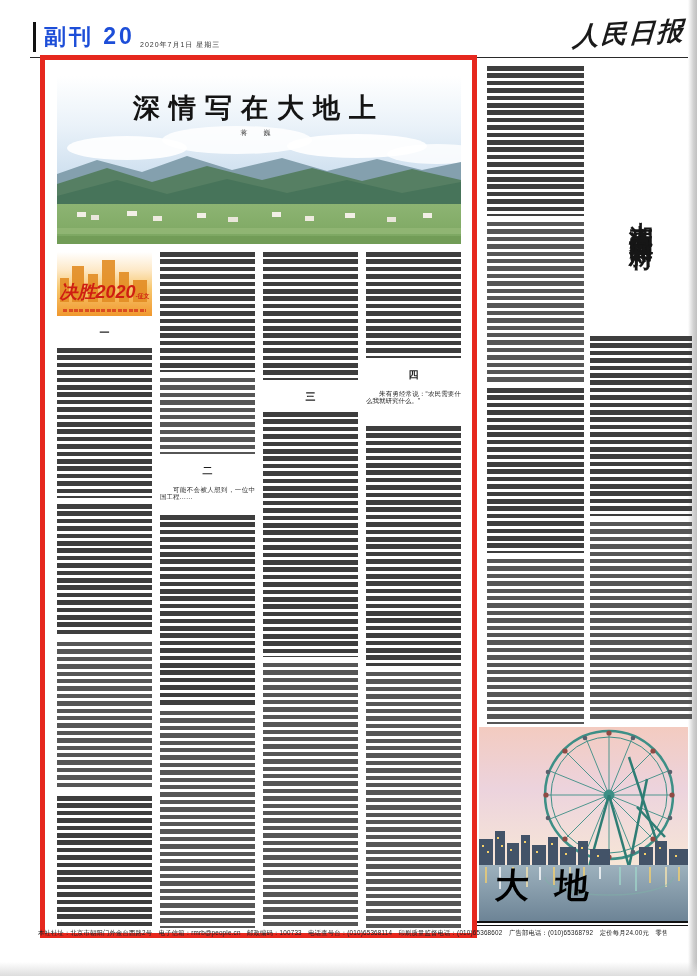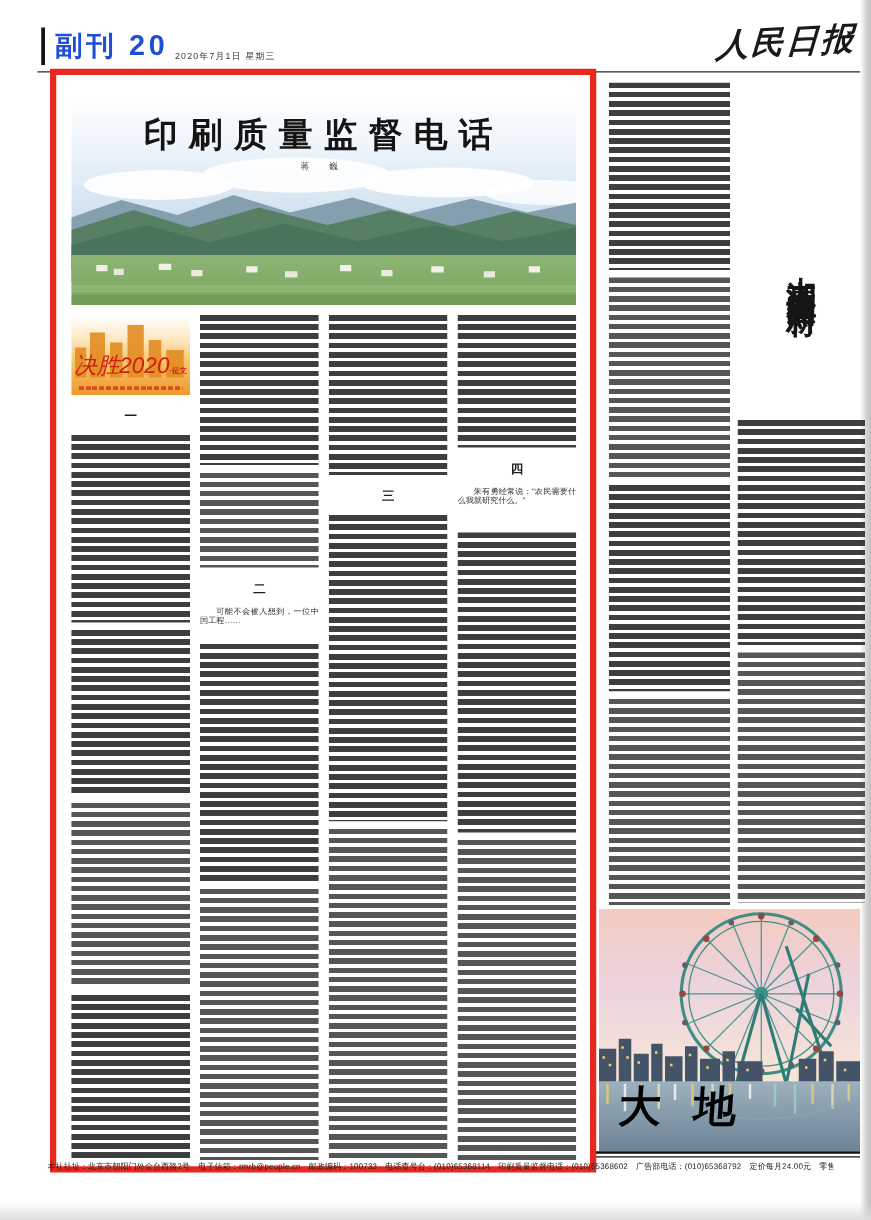--- a/index.html
+++ b/index.html
@@ -45,21 +45,21 @@
     padding:4px 0 2px 0;flex:none;}
   .body-txt{font-size:6.5px;line-height:7.4px;color:#2c2c2c;text-align:justify;
     text-indent:13px;flex:none;overflow:hidden;}
 
   
   .badge{position:relative;height:64px;flex:none;overflow:hidden;
     background:linear-gradient(to top,#f0982e,#f7c66c 42%,#fde9c8 72%,#ffffff);}
   .bld{position:absolute;background:#e28c22;opacity:.9;}
   .badge-row{position:absolute;left:0;bottom:12px;width:100%;text-align:center;
     color:#cf1e12;white-space:nowrap;z-index:2;}
-  .badge-title{font-size:18px;font-weight:400;font-style:italic;letter-spacing:0;}
+  .badge-title{font-size:18px;font-weight:700;font-style:italic;letter-spacing:0;}
   .badge-tag{font-size:6px;font-weight:bold;}
   .badge-org{position:absolute;left:6px;bottom:4px;width:83px;height:3px;z-index:2;
     background:repeating-linear-gradient(to right,rgba(207,30,18,.65) 0 4px,rgba(0,0,0,0) 4px 5.5px);}
 
   
   .side-title{writing-mode:vertical-rl;text-orientation:upright;font-size:24px;
     font-weight:bold;color:#161616;letter-spacing:3px;height:246px;margin:0 auto;
     font-family:"DejaVu Serif",serif;}
 
   
@@ -119,21 +119,21 @@
       <rect x="171" y="141" width="10" height="5" fill="#e9e6da"></rect>
     <rect x="215" y="136" width="9" height="5" fill="#f2efe6"></rect>
       <rect x="248" y="140" width="9" height="5" fill="#eeeadf"></rect>
     <rect x="288" y="137" width="10" height="5" fill="#f2efe6"></rect>
       <rect x="330" y="141" width="9" height="5" fill="#e9e6da"></rect>
     <rect x="366" y="137" width="9" height="5" fill="#f2efe6"></rect>
     <rect x="0" y="152" width="404" height="6" fill="#93b877" opacity="0.8"></rect>
     <rect x="0" y="160" width="404" height="8" fill="#6f9a55" opacity="0.8"></rect>
   </svg>
 </div>
-<div class="abs headline">印刷质量监督电话</div>
+<div class="abs headline">深情写在大地上</div>
 <div class="abs byline">蒋 巍</div>
 
 <div class="col" style="left:57px;top:252px;width:95px;height:676px;">
   <div class="badge">
     <div class="bld" style="left:3px;bottom:14px;width:9px;height:24px;"></div>
     <div class="bld" style="left:15px;bottom:14px;width:12px;height:36px;"></div>
     <div class="bld" style="left:31px;bottom:14px;width:10px;height:28px;"></div>
     <div class="bld" style="left:45px;bottom:14px;width:13px;height:42px;"></div>
     <div class="bld" style="left:62px;bottom:14px;width:10px;height:30px;"></div>
     <div class="bld" style="left:76px;bottom:14px;width:14px;height:22px;"></div>

